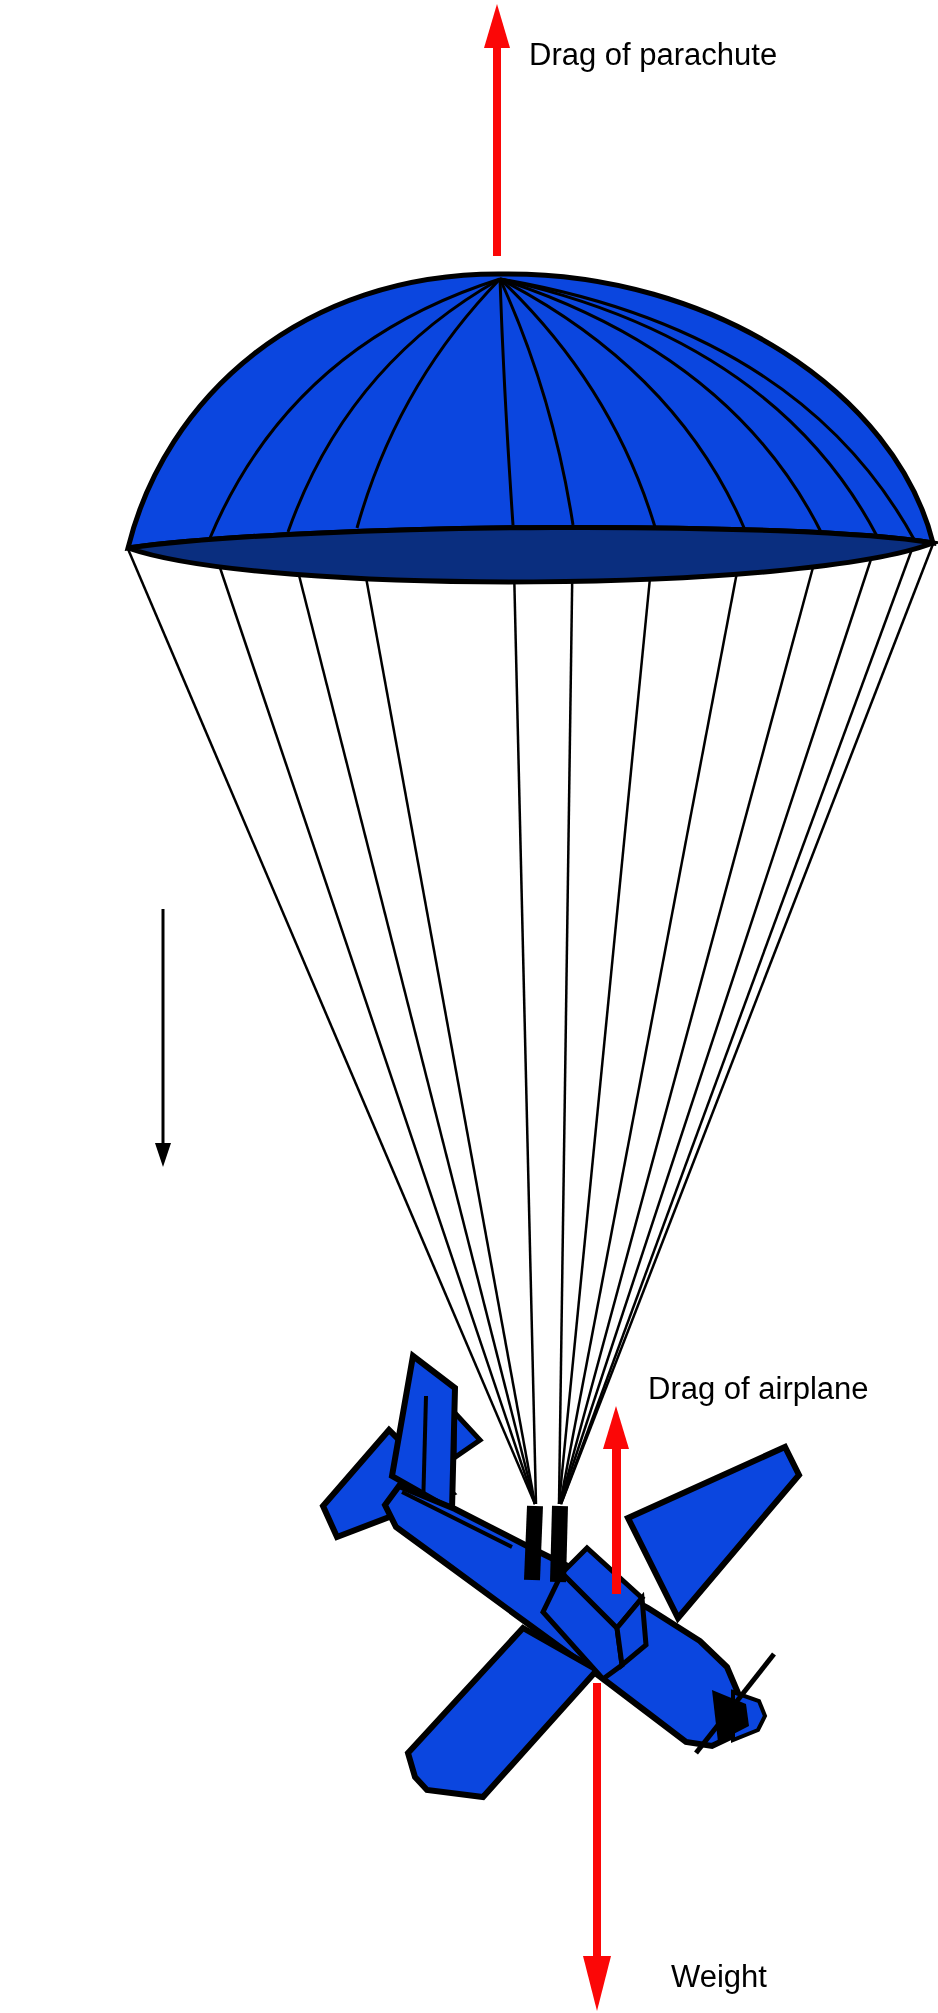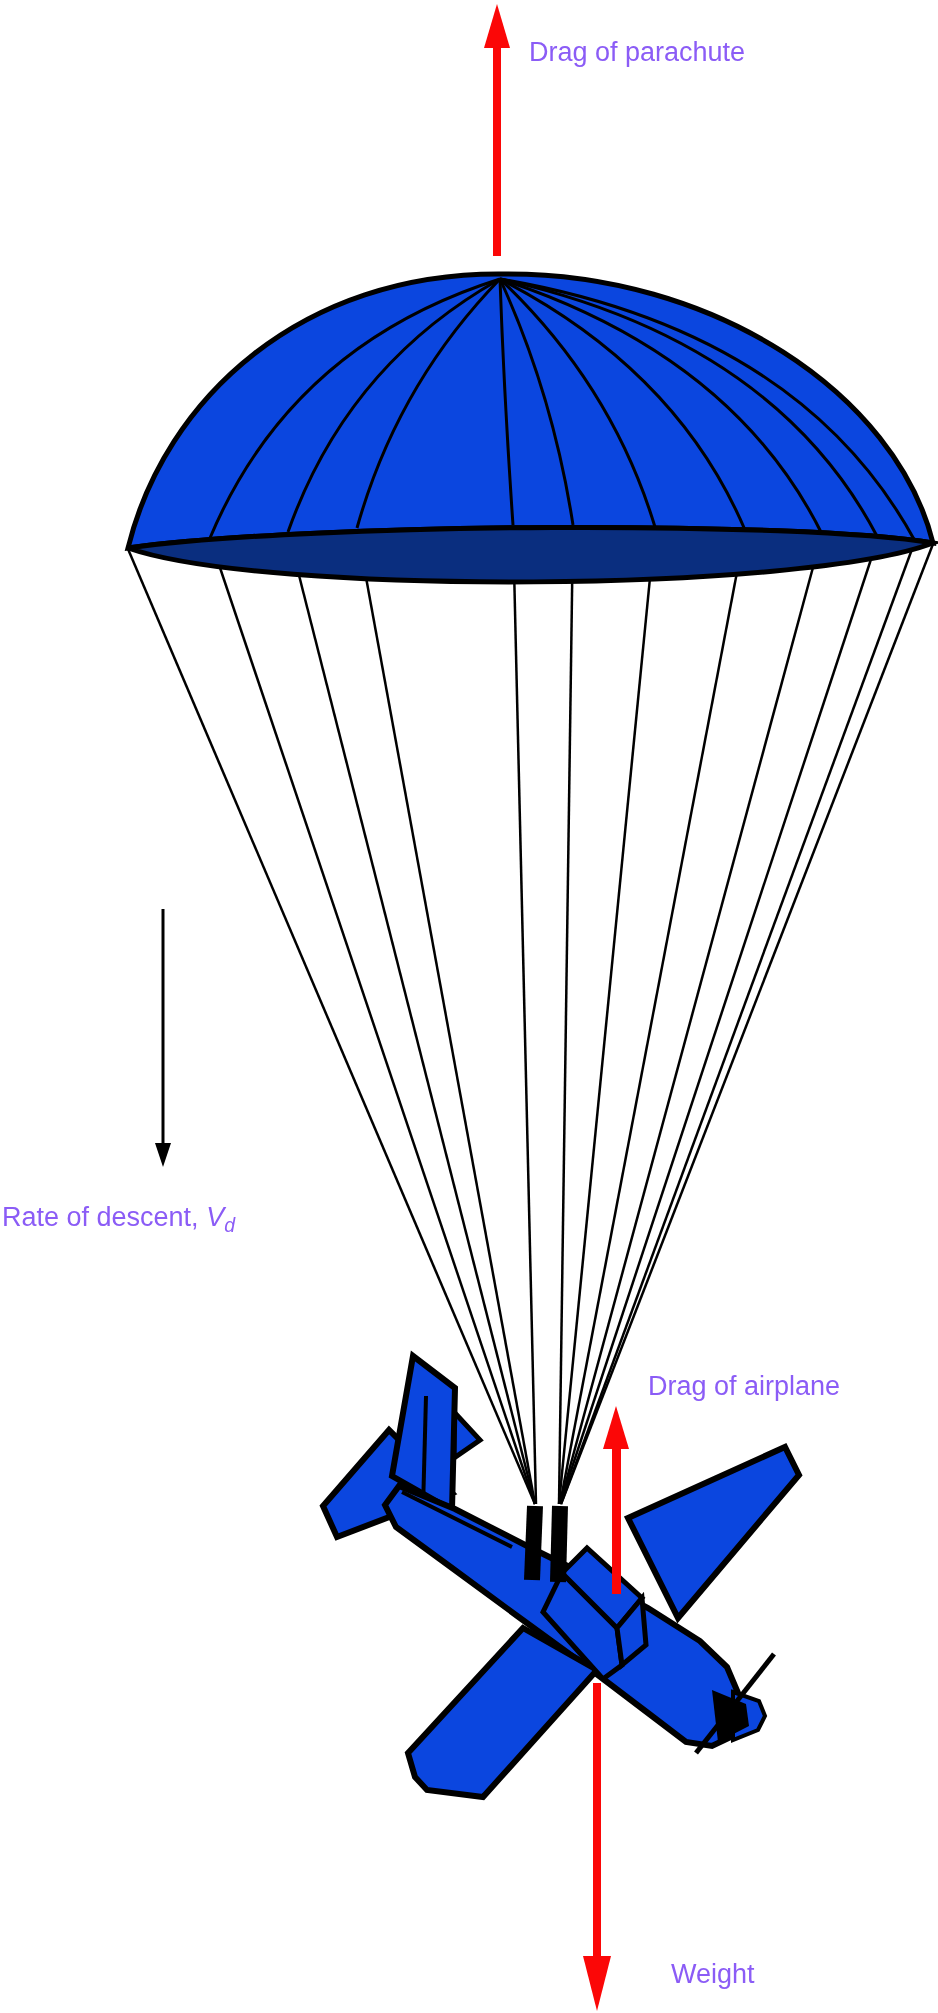--- a/index.html
+++ b/index.html
@@ -11,22 +11,22 @@
     overflow:hidden;
   }
   .stage svg{position:absolute;left:0;top:0;}
   .shape-blue{fill:var(--blue,#0B46DF);stroke:var(--black,#000);}
   .shape-navy{fill:var(--navy,#0A2E7F);stroke:var(--black,#000);}
   .shape-black{fill:var(--black,#000);stroke:none;}
   .ln{stroke:var(--black,#000);fill:none;}
   .red-fill{fill:var(--red,#FB0707);stroke:none;}
   .label{
     position:absolute;
-    color:#8b5cf6;
-    font-size:27px;
+    color:#000000;
+    font-size:31px;
     line-height:1.1;
     white-space:nowrap;
   }
   .label .sym{font-style:italic;}
   .label sub{font-size:0.72em;font-style:italic;line-height:0;}
 </style>
 </head>
 <body>
 
 <div class="stage">
@@ -119,18 +119,17 @@
     </g>
 
     <g class="red-fill">
       <rect x="593" y="1683" width="8" height="276"></rect>
       <polygon points="597,2011 583,1956 611,1956"></polygon>
     </g>
   </svg>
 
   <div class="label" style="left:529px;top:38px;">Drag of parachute</div>
 
-  <div class="label" style="left:2px;top:1203px;"><span>Rate of descent, </span><span class="sym">V</span><sub>d</sub></div>
 
   <div class="label" style="left:640px;top:1372px;margin-left:8px;">Drag of airplane</div>
 
   <div class="label" style="left:671px;top:1960px;">Weight</div>
 </div>
 
 </body></html>

